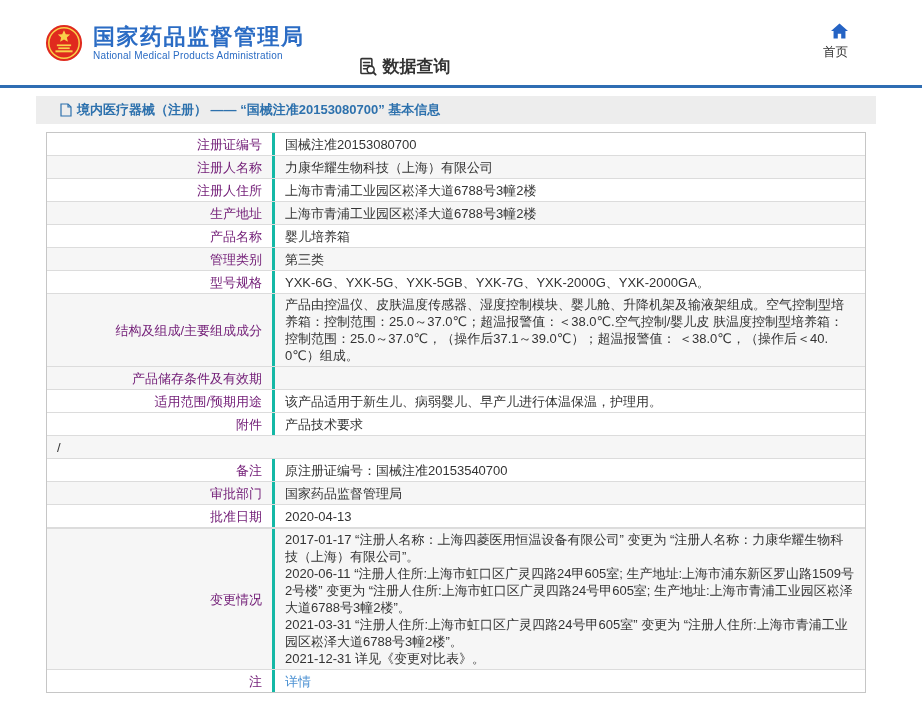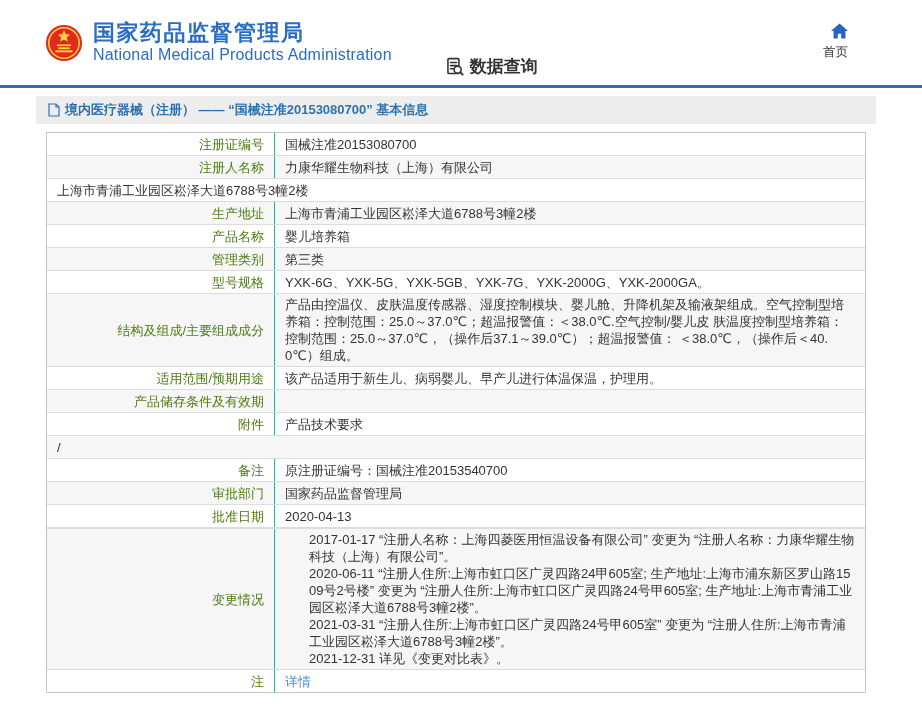--- a/index.html
+++ b/index.html
@@ -11,47 +11,47 @@
   }
   
   .header {
     height:88px; background:#fff; border-bottom:3px solid #2f6db3;
     display:flex; align-items:center; position:relative;
   }
   .logo-group { display:flex; align-items:center; margin-left:45px; cursor:pointer; }
   .emblem { width:38px; height:38px; flex:0 0 auto; }
   .org-text { margin-left:10px; }
   .org-zh { font-size:22px; font-weight:bold; color:#2b6cc4; letter-spacing:1.5px; line-height:24px; }
-  .org-en { font-size:16px; color:#2b6cc4; margin-top:1px; letter-spacing:0.2px; }
+  .org-en { font-size:10px; color:#2b6cc4; margin-top:1px; letter-spacing:0.2px; }
   .data-query { display:flex; align-items:center; margin-left:52px; cursor:pointer;margin-top:48px; }
   .data-query .dq-icon { margin-right:5px; display:inline-flex; }
   .dq-label { font-size:17px; font-weight:600; color:#333; }
   .top-nav { position:absolute; right:74px; top:22px; display:flex; gap:34px; }
   .nav-item { display:flex; flex-direction:column; align-items:flex-end; cursor:pointer; }
   .nav-item .nv-icon { height:17px; display:inline-flex; align-items:flex-end; }
   .nav-label { font-size:12.5px; color:#333; margin-top:5px; white-space:nowrap; }
   
   .content { margin:8px 0 0 36px; width:840px; }
   .breadcrumb {
     height:28px; background:#ededed; display:flex; align-items:center;
-    padding-left:12px; font-size:13px; font-weight:bold; color:#2d71ad;
+    padding-left:24px; font-size:13px; font-weight:bold; color:#2d71ad;
   }
   .breadcrumb .bc-icon { display:inline-flex; margin-right:5px; }
   
   .info-table { margin:8px auto 0; width:820px; border:1px solid #c6c6c6; background:#fff; }
   .t-row { display:flex; border-bottom:1px solid #dcdcdc; font-size:13px; line-height:17px; }
   .t-row:last-child { border-bottom:none; }
   .t-row.alt { background:#f6f6f6; }
   .cell-label {
     width:228px; flex:0 0 228px; padding:2px 10px 2px 5px; min-height:22px;
     display:flex; align-items:center; justify-content:flex-end;
-    text-align:right; color:#4d7c0f; border-right:1px solid #14b8a6;
+    text-align:right; color:#701a75; border-right:3px solid #14b8a6;
   }
   .cell-value { flex:1; padding:2px 10px; min-height:22px; display:flex; flex-direction:column; justify-content:center; color:#333; word-break:break-all; }
-  .cell-value .vline { display:block;margin-left:24px; }
+  .cell-value .vline { display:block; }
   .detail-link { color:#4a90d2; cursor:pointer; text-decoration:none; }
 </style>
 </head>
 <body>
 
 <div class="header">
   <div class="logo-group">
     <span class="emblem">
       <svg width="38" height="38" viewBox="0 0 40 40">
         <circle cx="20" cy="20" r="19" fill="#e02a1e"></circle>
@@ -108,20 +108,21 @@
   <div class="info-table">
     <div class="t-row">
       <div class="cell-label">注册证编号</div>
       <div class="cell-value">国械注准20153080700</div>
     </div>
     <div class="t-row alt">
       <div class="cell-label">注册人名称</div>
       <div class="cell-value">力康华耀生物科技（上海）有限公司</div>
     </div>
     <div class="t-row">
+      <div class="cell-label">注册人住所</div>
       <div class="cell-value">上海市青浦工业园区崧泽大道6788号3幢2楼</div>
     </div>
     <div class="t-row alt">
       <div class="cell-label">生产地址</div>
       <div class="cell-value">上海市青浦工业园区崧泽大道6788号3幢2楼</div>
     </div>
     <div class="t-row">
       <div class="cell-label">产品名称</div>
       <div class="cell-value">婴儿培养箱</div>
     </div>
@@ -130,27 +131,27 @@
       <div class="cell-value">第三类</div>
     </div>
     <div class="t-row">
       <div class="cell-label">型号规格</div>
       <div class="cell-value">YXK-6G、YXK-5G、YXK-5GB、YXK-7G、YXK-2000G、YXK-2000GA。</div>
     </div>
     <div class="t-row alt">
       <div class="cell-label">结构及组成/主要组成成分</div>
       <div class="cell-value">产品由控温仪、皮肤温度传感器、湿度控制模块、婴儿舱、升降机架及输液架组成。空气控制型培养箱：控制范围：25.0～37.0℃；超温报警值：＜38.0℃.空气控制/婴儿皮 肤温度控制型培养箱：控制范围：25.0～37.0℃，（操作后37.1～39.0℃）；超温报警值： ＜38.0℃，（操作后＜40.0℃）组成。</div>
     </div>
+    <div class="t-row alt">
+      <div class="cell-label">产品储存条件及有效期</div>
+      <div class="cell-value"></div>
+    </div>
     <div class="t-row">
       <div class="cell-label">适用范围/预期用途</div>
       <div class="cell-value">该产品适用于新生儿、病弱婴儿、早产儿进行体温保温，护理用。</div>
-    </div>
-    <div class="t-row alt">
-      <div class="cell-label">产品储存条件及有效期</div>
-      <div class="cell-value"></div>
     </div>
     <div class="t-row">
       <div class="cell-label">附件</div>
       <div class="cell-value">产品技术要求</div>
     </div>
     <div class="t-row alt">
       <div class="cell-value">/</div>
     </div>
     <div class="t-row">
       <div class="cell-label">备注</div>

